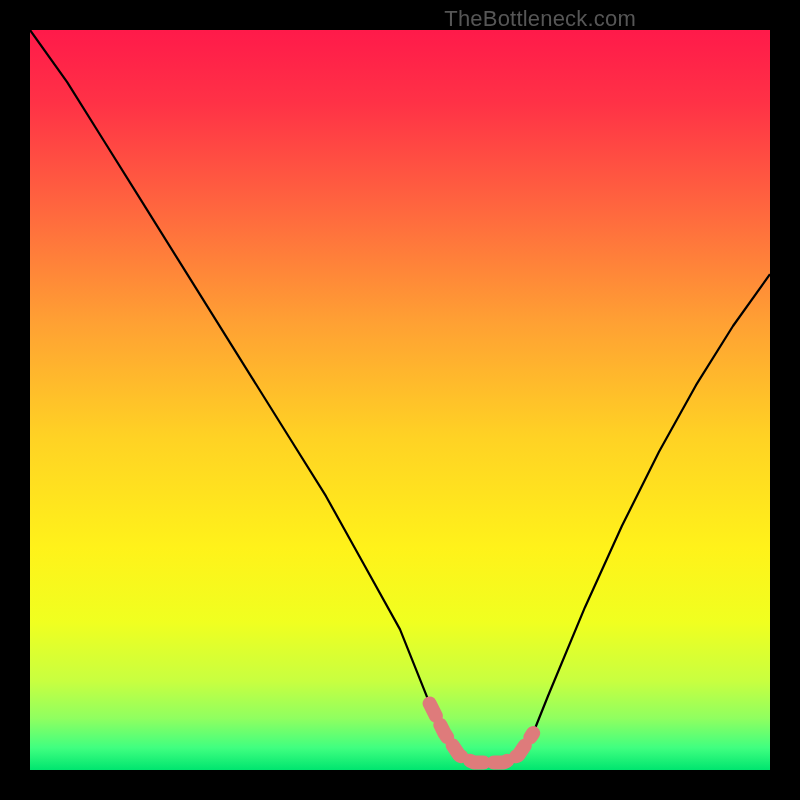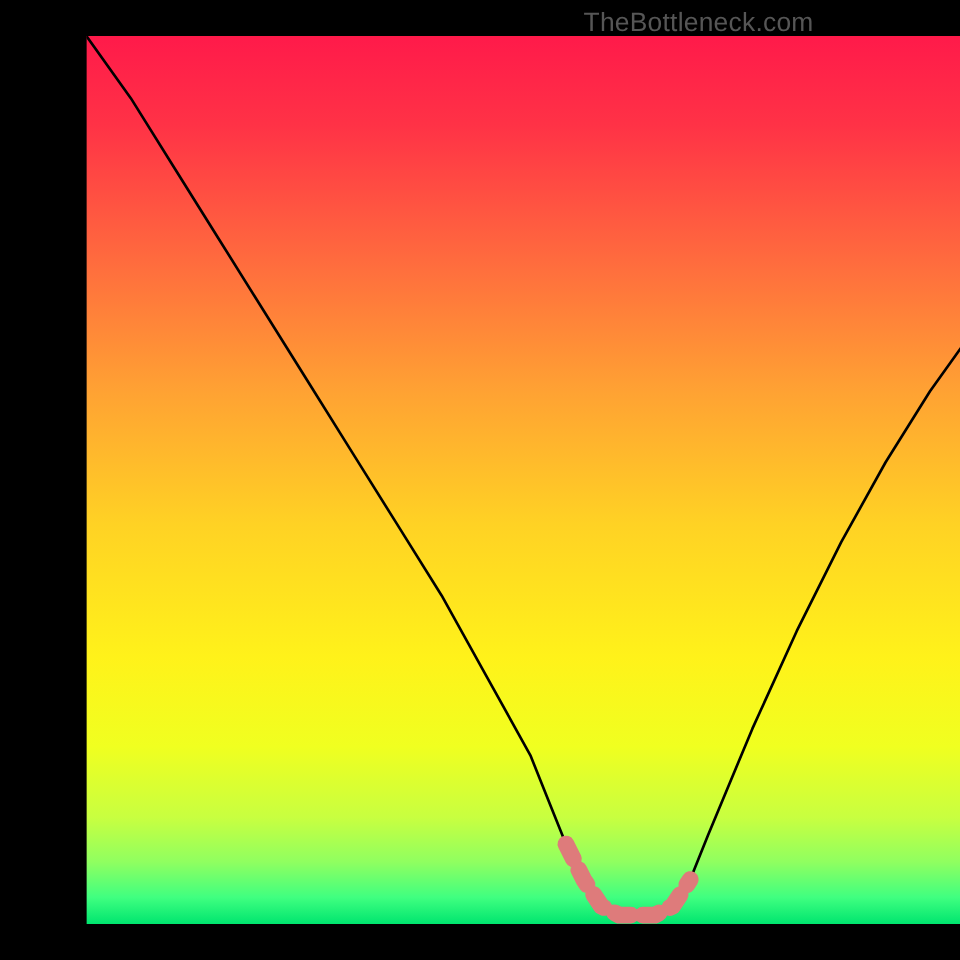--- a/index.html
+++ b/index.html
@@ -2,21 +2,20 @@
 <html><head>
 <meta charset="utf-8">
 <style>
   * { margin: 0; padding: 0; box-sizing: border-box; }
   html, body { width: 800px; height: 800px; overflow: hidden; background: #000; }
   .chart-container {
     position: relative;
     width: 666px;
     height: 800px;
     background: #000;
-    margin-left: 42px;
   }
   .plot-area {
     position: absolute;
     left: 30px;
     top: 30px;
     width: 740px;
     height: 740px;
   }
   .gradient-bg {
     position: absolute;

